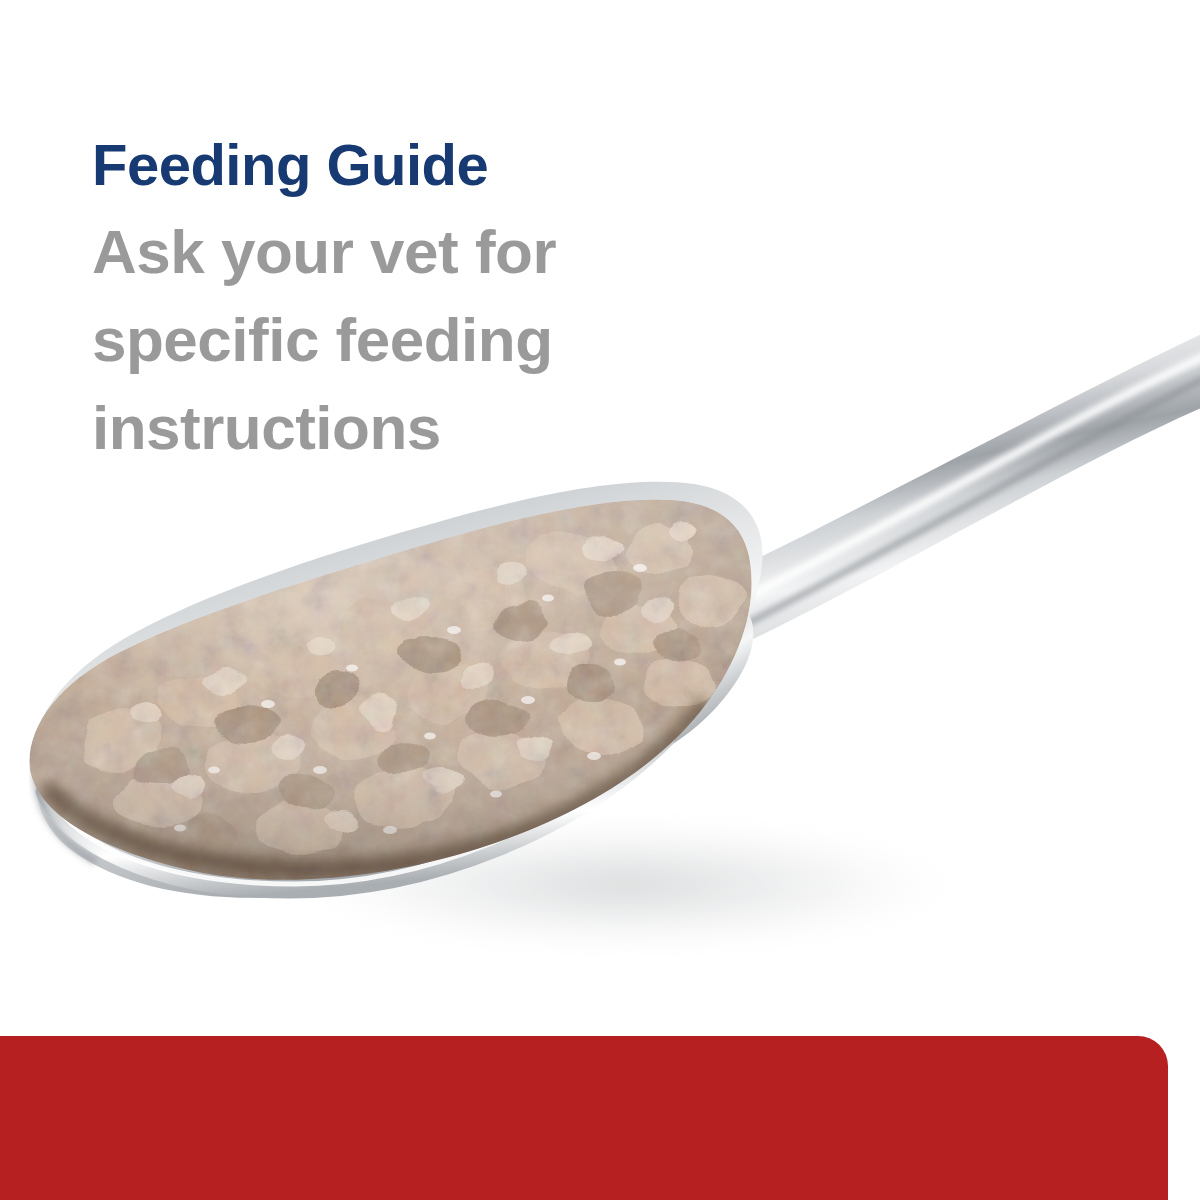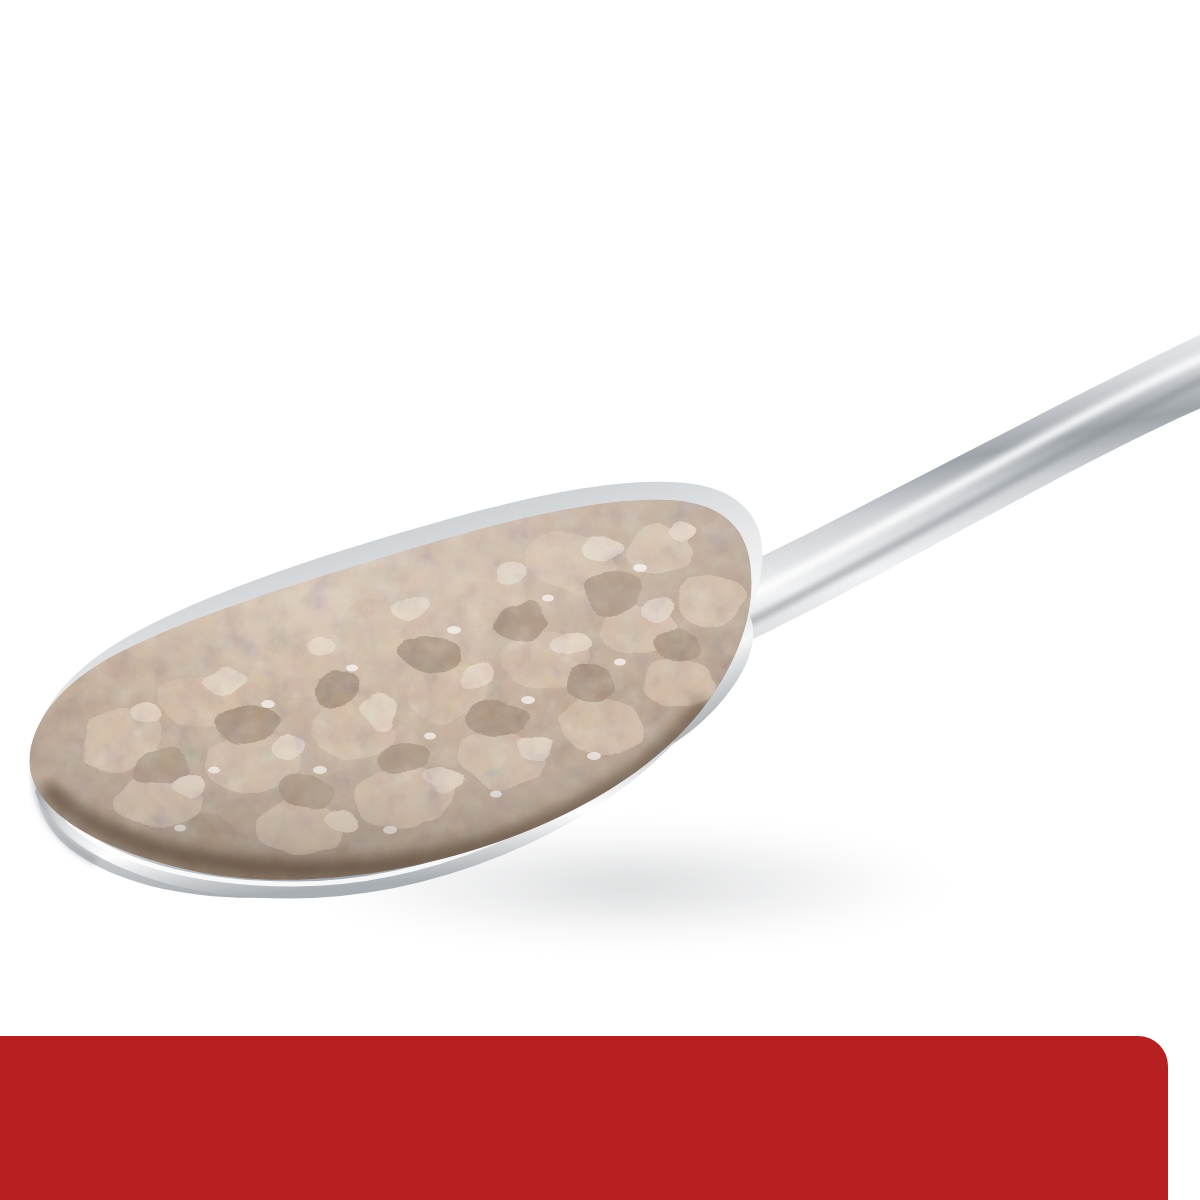--- a/index.html
+++ b/index.html
@@ -285,16 +285,20 @@
           <ellipse cx="594" cy="456" rx="7" ry="4"></ellipse>
         </g>
 
         <rect x="0" y="150" width="800" height="470" fill="url(#gFoodShade)"></rect>
 
         <path d="M 46 486 C 96 548, 240 580, 380 566 C 520 552, 640 486, 706 404" fill="none" stroke="#4a382a" stroke-opacity="0.55" stroke-width="18" filter="url(#fBlur6)"></path>
       </g>
     </svg>
   </div>
 
+  <div id="text-block">
+    <div id="heading-primary">Feeding Guide</div>
+    <div id="heading-secondary">Ask your vet for specific feeding instructions</div>
+  </div>
 
   <div id="footer-band"></div>
 
 </div>
 
 </body></html>

